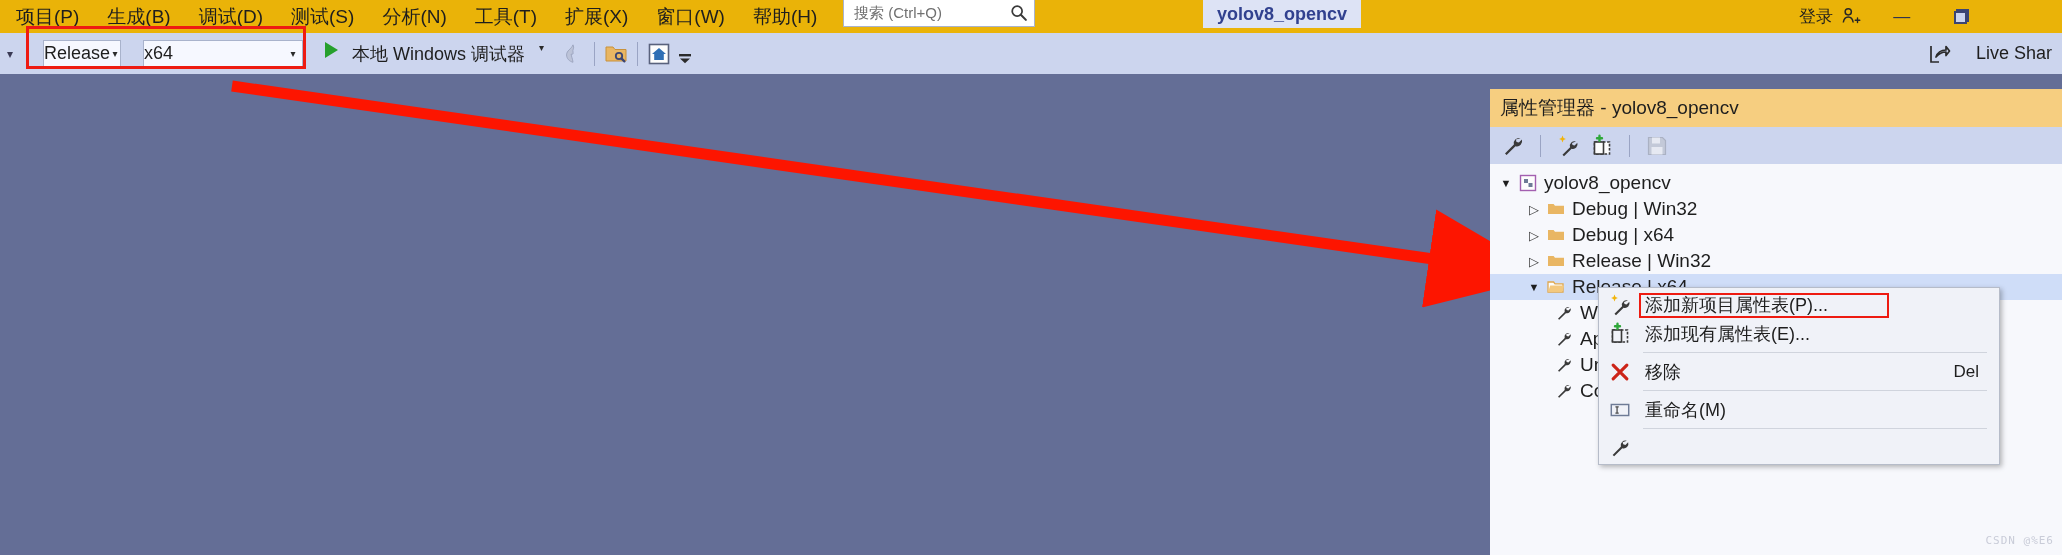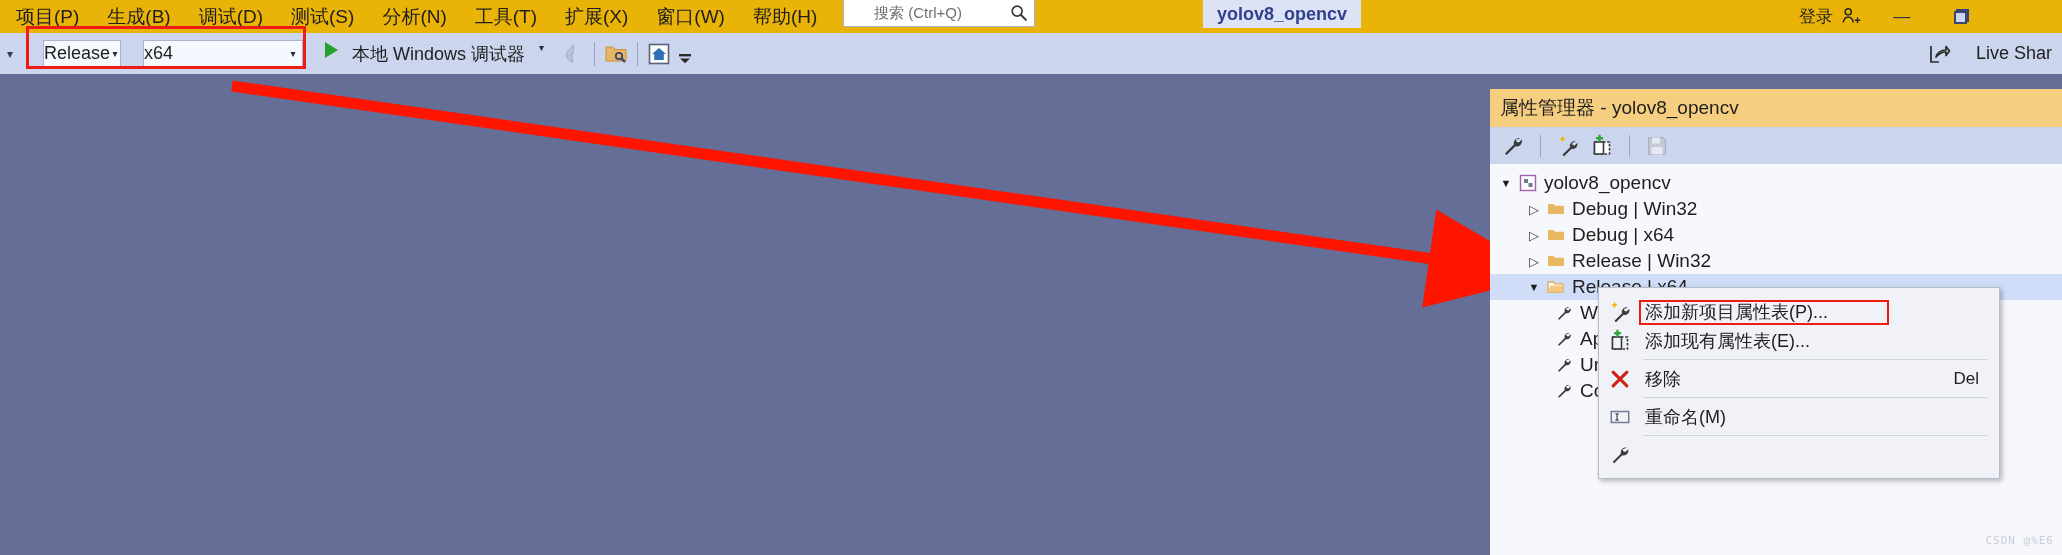--- a/index.html
+++ b/index.html
@@ -21,21 +21,21 @@
     font-size:19px;color:#1e1e1e;padding:0 14px;line-height:33px;white-space:nowrap;
   }
   .menuitem:first-child{padding-left:8px;}
 
   .searchbox{
     position:absolute;left:843px;top:0px;width:192px;height:27px;
     background:#ffffff;border:1px solid #a9b3cc;border-top:none;
     display:flex;align-items:center;box-sizing:border-box;
   }
   .searchbox .ph{
-    font-size:15px;color:#707070;padding-left:2px;flex:1;white-space:nowrap;overflow:hidden;margin-left:28px;
+    font-size:15px;color:#707070;padding-left:10px;flex:1;white-space:nowrap;overflow:hidden;
   }
   .searchbox .mag{width:22px;height:22px;margin-right:4px;flex:none;}
 
   .projtab{
     position:absolute;left:1203px;top:0px;height:28px;
     background:#dde3f5;display:flex;align-items:center;padding:0 14px;
     font-size:18px;font-weight:bold;color:#31418f;white-space:nowrap;
   }
 
   .signin{
@@ -119,21 +119,21 @@
   .tlabel{padding-left:4px;}
   .ind1{padding-left:6px;}
   .ind2{padding-left:34px;}
   .ind3{padding-left:62px;}
 
   
   .ctxmenu{
     position:absolute;left:1598px;top:287px;width:402px;
     background:#f0f2f8;border:1px solid #b6bcc9;
     box-shadow:2px 2px 5px rgba(0,0,0,.28);
-    box-sizing:border-box;padding:9px 0;
+    box-sizing:border-box;padding:2px 0;
   }
   .ctxmenu .gutter{
     position:absolute;left:0;top:0;bottom:0;width:42px;background:#f0f2f8;
   }
   .mi{
     position:relative;display:flex;align-items:center;height:29px;
     font-size:18px;color:#1e1e1e;white-space:nowrap;
   }
   .mi .micon{width:42px;display:flex;align-items:center;justify-content:center;flex:none;}
   .mi .mlabel{flex:1;padding-left:4px;}

